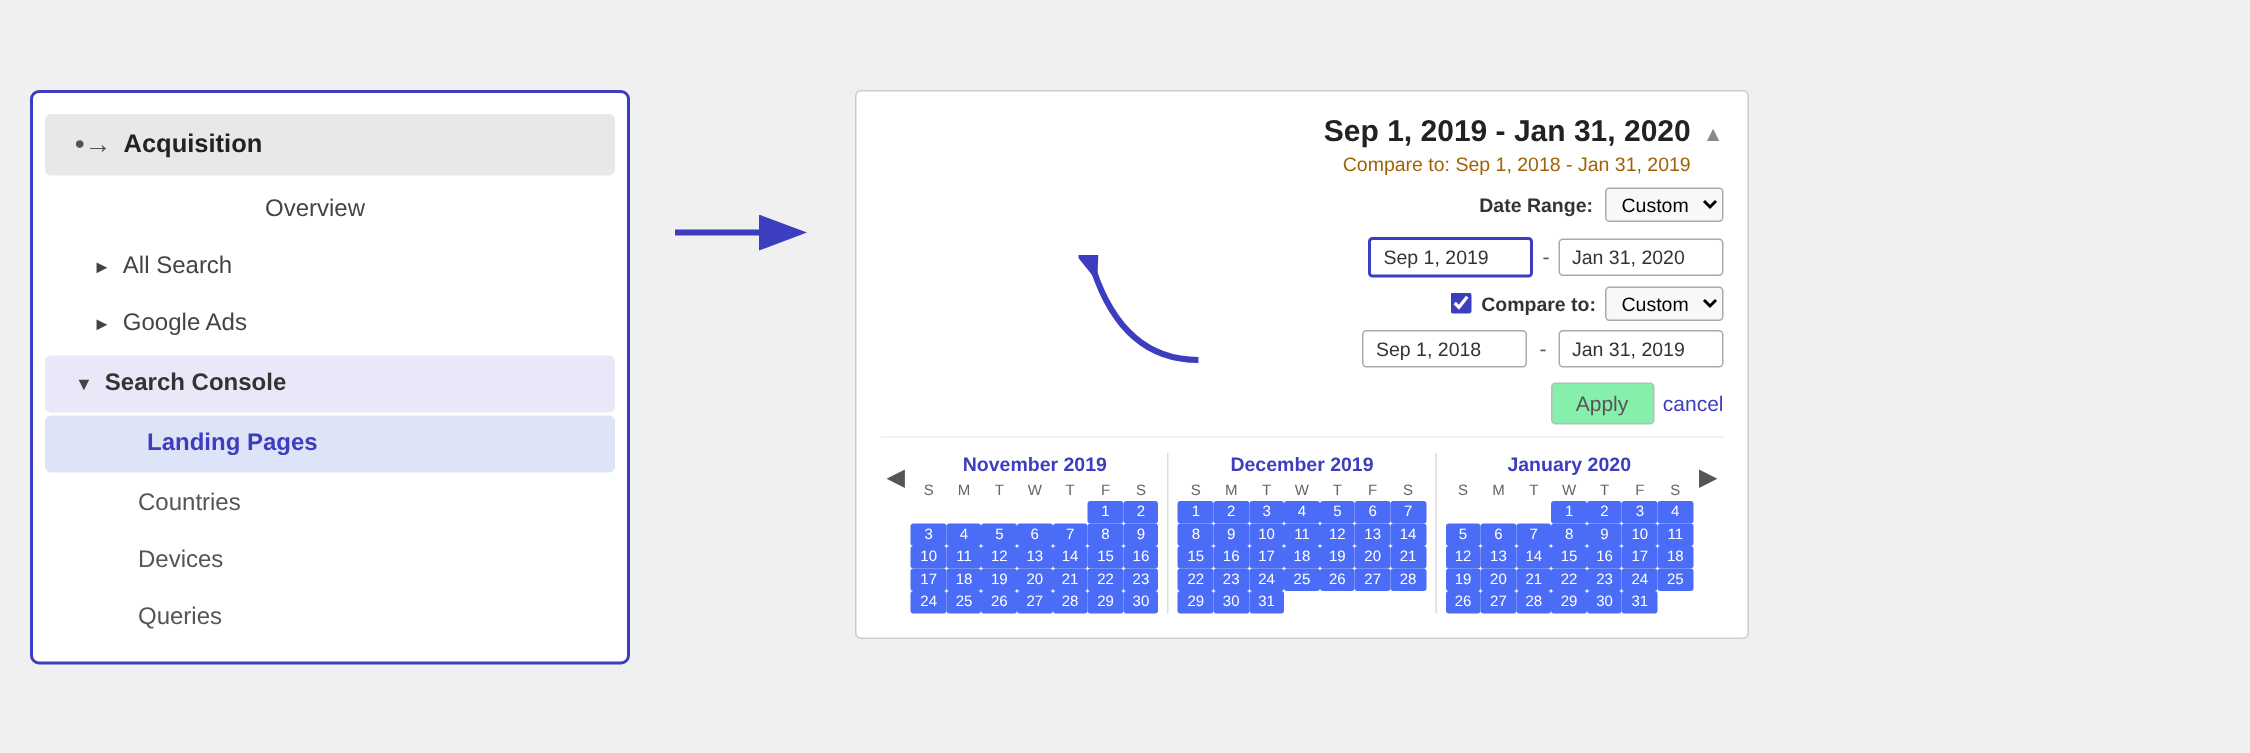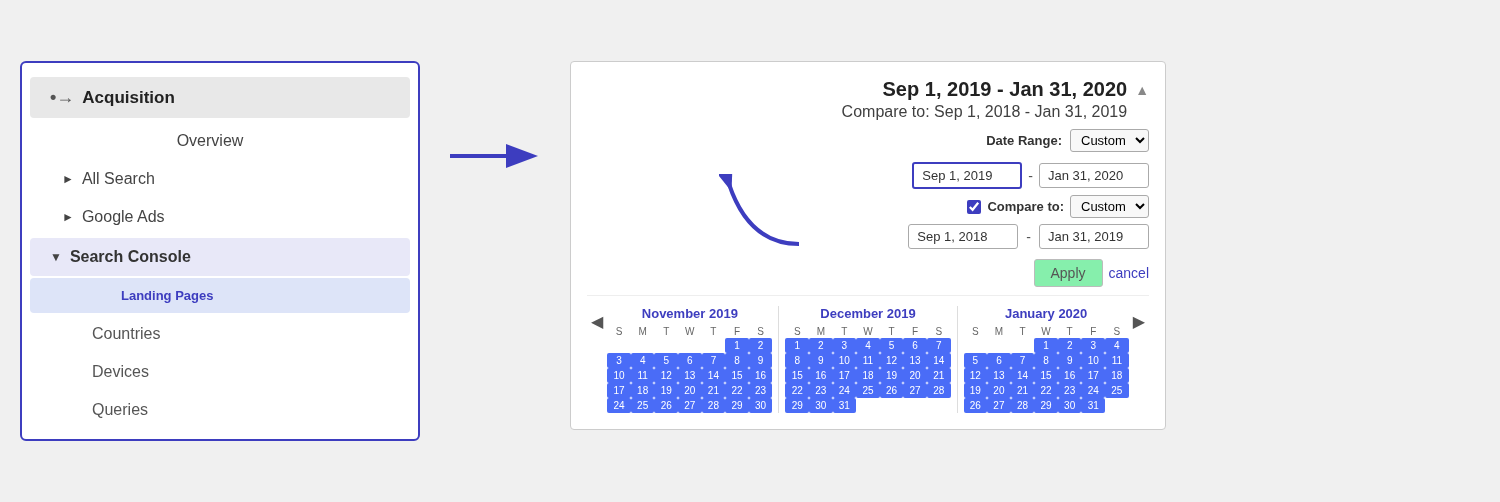--- a/index.html
+++ b/index.html
@@ -72,24 +72,24 @@
     .sidebar-item.search-console {
       padding-left: 20px;
       background: #e8e8f8;
       border-radius: 4px;
       margin: 2px 8px;
       font-weight: bold;
       color: #333;
     }
 
     .sidebar-item.landing-pages {
-      padding-left: 91px;
+      padding-left: 68px;
       color: #3d3dbf;
       font-weight: bold;
-      font-size: 13px;
+      font-size: 16px;
       background: #dde4f8;
       margin: 2px 8px;
       border-radius: 4px;
     }
 
     .sidebar-item.countries,
     .sidebar-item.devices,
     .sidebar-item.queries {
       padding-left: 70px;
       color: #555;
@@ -126,22 +126,22 @@
       text-align: right;
     }
 
     .date-title-main {
       font-size: 20px;
       font-weight: bold;
       color: #222;
     }
 
     .date-title-compare {
-      font-size: 16px;
-      color: #404040;
+      font-size: 13px;
+      color: #a16207;
       margin-top: 2px;
     }
 
     .date-header-up-arrow {
       margin-left: 8px;
       font-size: 14px;
       color: #888;
       margin-top: 4px;
     }
 

